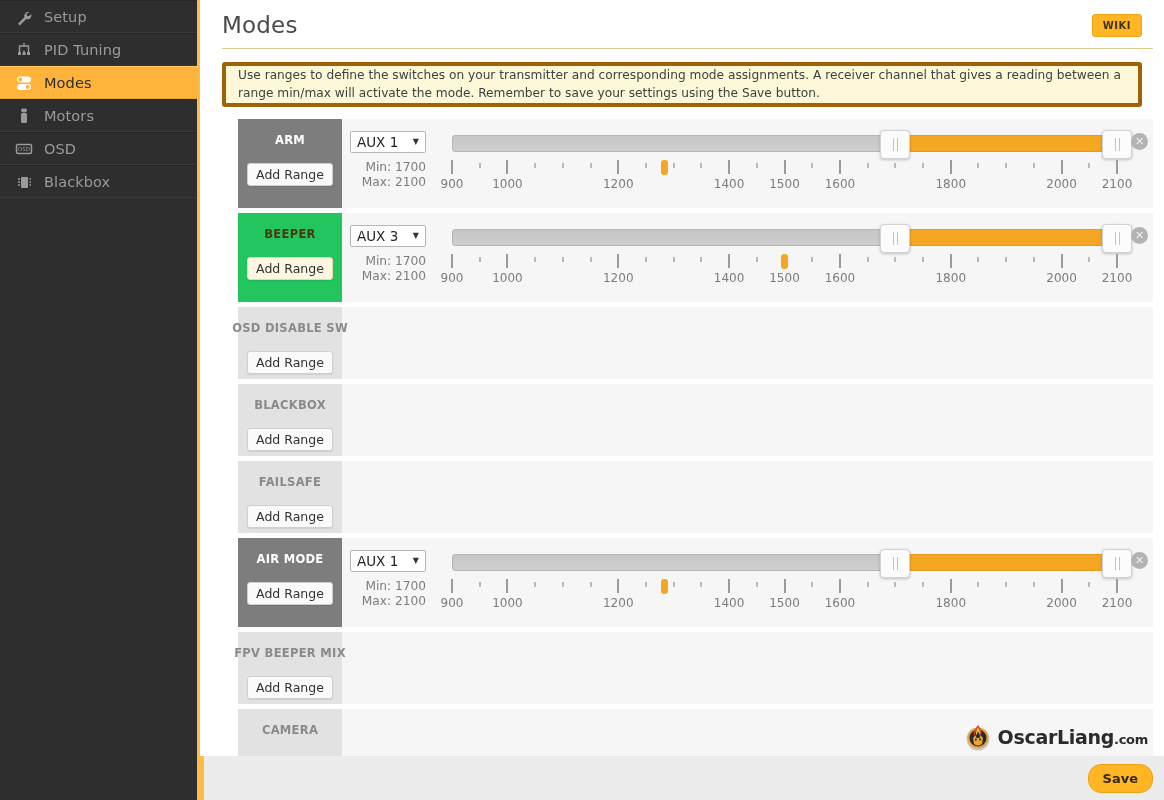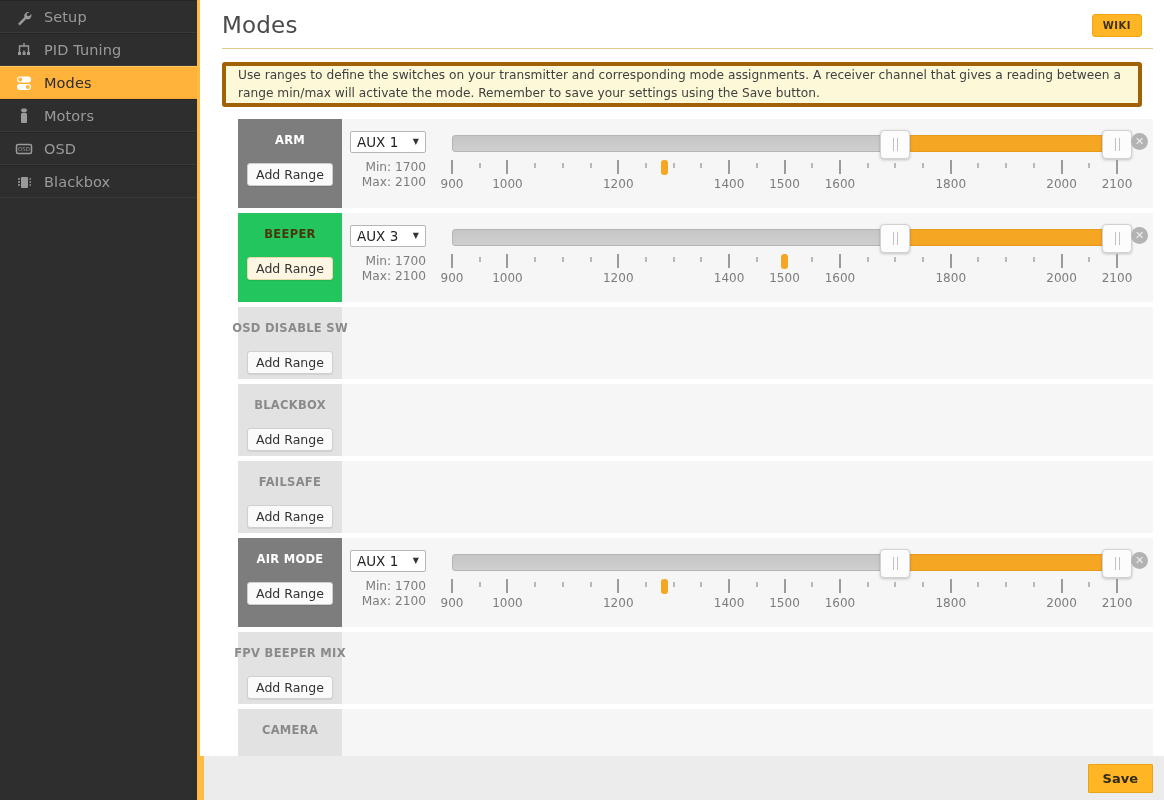--- a/index.html
+++ b/index.html
@@ -173,21 +173,21 @@
   
   .footer {
     position:absolute; left:0; right:0; bottom:0; height:44px;
     background:#ececec;
     border-left:4px solid #ffbb44;
     display:flex; align-items:center; justify-content:flex-end;
     padding-right:11px;
   }
   .save-btn {
     background:#ffb524; color:#2f2a18;
-    border:1px solid #e8a413; border-radius:1px;
+    border:1px solid #e8a413; border-radius:13px;
     font-size:13px; font-weight:bold;
     padding:6px 14px; cursor:pointer;
   }
   .watermark {
     position:absolute; right:16px; bottom:48px;
     display:flex; align-items:center; gap:5px;
     pointer-events:none;
   }
   .wm-text {
     font-family:"DejaVu Sans", sans-serif;
@@ -518,18 +518,31 @@
           </div>
           <div class="mode-row ">
             <div class="mode-head">
               <div class="mode-name">CAMERA</div>
             </div>
             <div class="mode-body"></div>
           </div>
         </div>
     </div>
 
+    <div class="watermark">
+      <svg width="30" height="30" viewBox="0 0 30 30">
+        <circle cx="15" cy="17" r="11.5" fill="#c9c9c9"></circle>
+        <circle cx="15" cy="16" r="10.5" fill="#e8a33d"></circle>
+        <circle cx="15" cy="16" r="8.5" fill="#2b2b2b"></circle>
+        <path d="M15 3 C11 8 10 11 11.5 14 C12 10 13.5 8 15 6.5 C16 9 18 11 17.5 14 C19.5 11 18.5 7 15 3 Z" fill="#e8492f"></path>
+        <path d="M15 6 C13 9.5 12.5 11.5 13.5 13.5 C14 11 14.5 10 15 9 C15.6 10.6 16.6 12 16.3 13.6 C17.5 11.6 17 9 15 6 Z" fill="#ffd84d"></path>
+        <path d="M10 16 L12.5 13 L13.5 16 L16.5 16 L17.5 13 L20 16 L19 22 Q15 25 11 22 Z" fill="#e8a33d"></path>
+        <circle cx="12.8" cy="17.5" r="1.1" fill="#2b2b2b"></circle>
+        <circle cx="17.2" cy="17.5" r="1.1" fill="#2b2b2b"></circle>
+      </svg>
+      <div class="wm-text"><span>OscarLiang</span><span class="dom">.com</span></div>
+    </div>
 
     <div class="footer">
       <div class="save-btn">Save</div>
     </div>
   </div>
 </div>
 
 </body></html>

